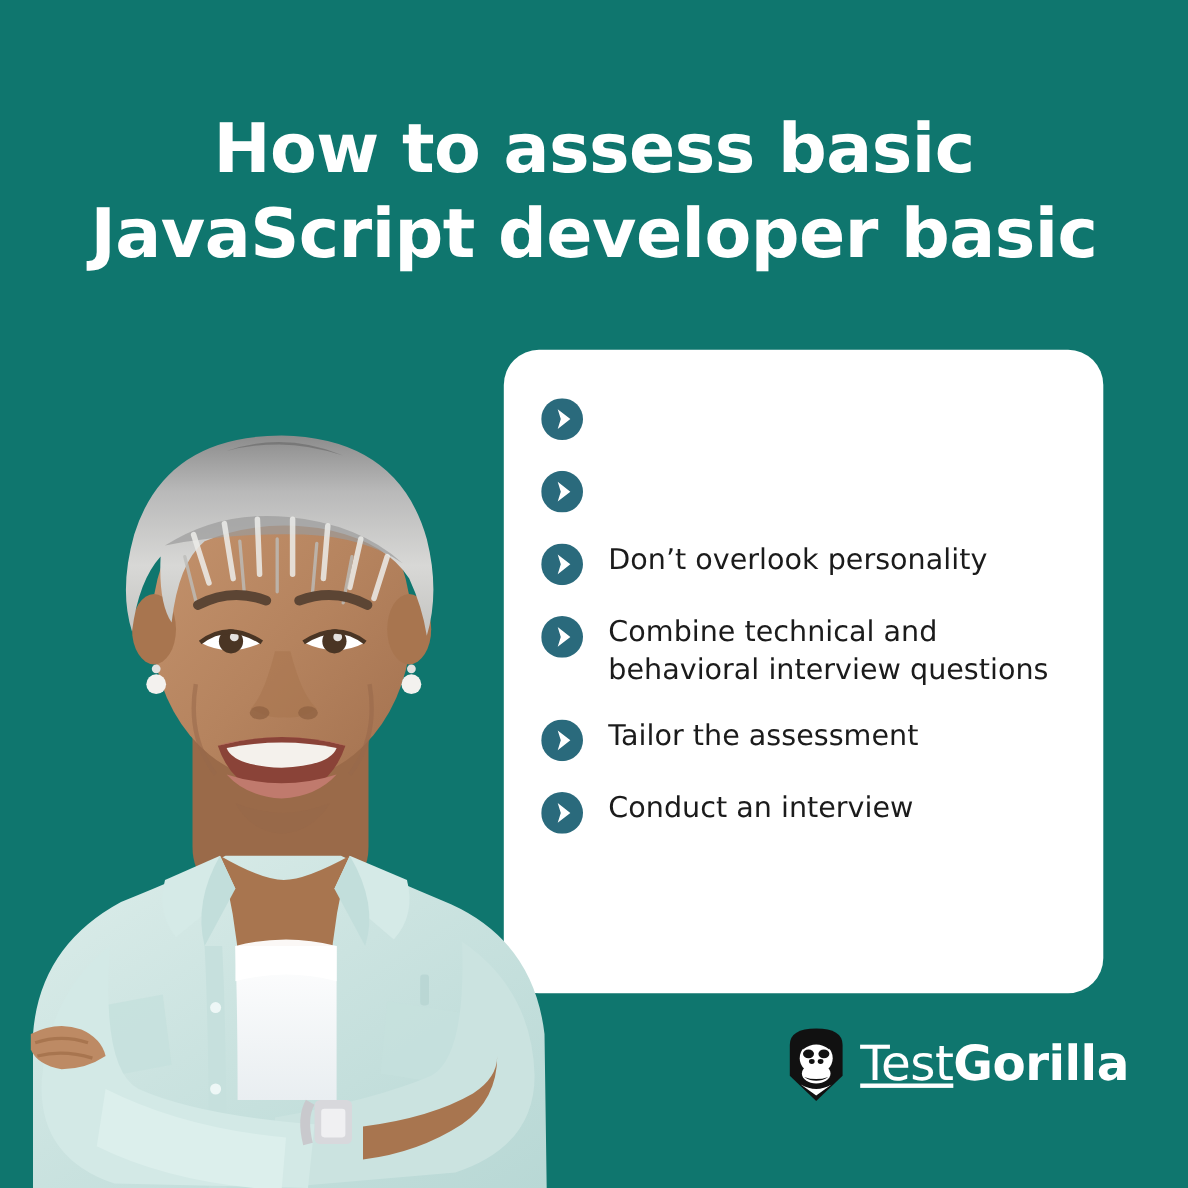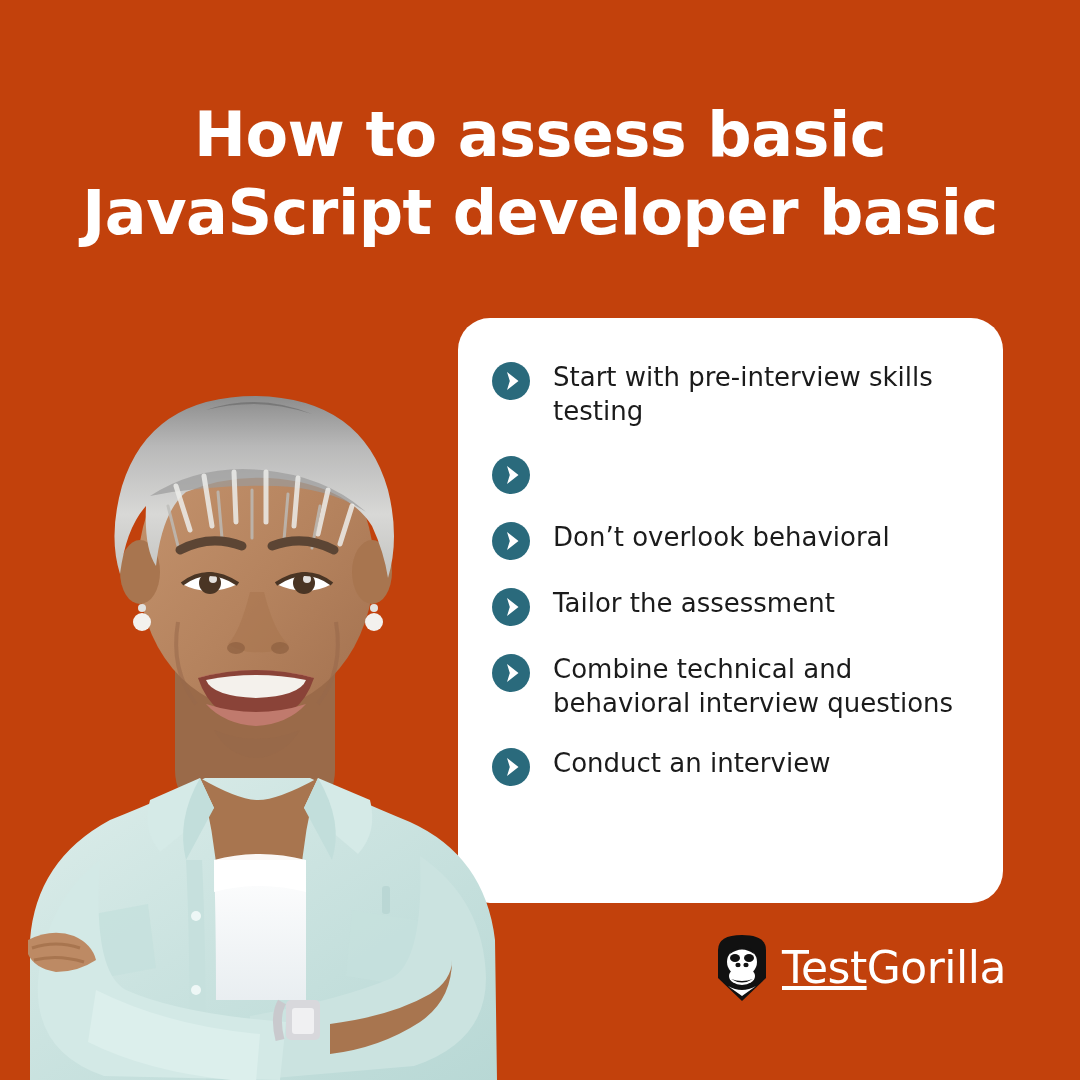--- a/index.html
+++ b/index.html
@@ -11,21 +11,21 @@
     width: 1080px;
     height: 1080px;
     overflow: hidden;
     font-family: "Liberation Sans", sans-serif;
   }
 
   #canvas {
     position: relative;
     width: 1080px;
     height: 1080px;
-    background: #c2410c;
+    background: #0f766e;
     overflow: hidden;
   }
 
   
   #title-block {
     position: absolute;
     left: 0;
     top: 96px;
     width: 1080px;
     text-align: center;
@@ -115,21 +115,21 @@
   }
   #logo-mark svg { display: block; width: 56px; height: 72px; }
   #logo-wordmark {
     color: #ffffff;
     font-family: "DejaVu Sans", sans-serif;
     font-size: 44px;
     line-height: 50px;
     white-space: nowrap;
   }
   .wm-light { font-weight: normal; letter-spacing: -0.5px; text-decoration: underline; }
-  .wm-bold  { font-weight: normal;   letter-spacing: -0.5px; }
+  .wm-bold  { font-weight: bold;   letter-spacing: -0.5px; }
 </style>
 </head>
 <body>
 
 <div id="canvas">
 
   <div id="title-block">
     <span class="title-line">How to assess basic</span>
     <span class="title-line">JavaScript developer basic</span>
   </div>
@@ -138,60 +138,59 @@
 
   <div id="bullet-list">
 
     <div class="bullet-row">
       <span class="bullet-icon">
         <svg viewBox="0 0 38 38" xmlns="http://www.w3.org/2000/svg">
           <circle cx="19" cy="19" r="19" fill="#2a6a7c"></circle>
           <path d="M15 10 L26.5 19 L15 28 L17.8 19 Z" fill="#ffffff"></path>
         </svg>
       </span>
-      <span class="bullet-text">Start with pre-interview skills testing</span>
-    </div>
-
-    <div class="bullet-row">
-      <span class="bullet-icon">
-        <svg viewBox="0 0 38 38" xmlns="http://www.w3.org/2000/svg">
-          <circle cx="19" cy="19" r="19" fill="#2a6a7c"></circle>
-          <path d="M15 10 L26.5 19 L15 28 L17.8 19 Z" fill="#ffffff"></path>
-        </svg>
-      </span>
-    </div>
-
-    <div class="bullet-row">
-      <span class="bullet-icon">
-        <svg viewBox="0 0 38 38" xmlns="http://www.w3.org/2000/svg">
-          <circle cx="19" cy="19" r="19" fill="#2a6a7c"></circle>
-          <path d="M15 10 L26.5 19 L15 28 L17.8 19 Z" fill="#ffffff"></path>
-        </svg>
-      </span>
-      <span class="bullet-text">Don’t overlook behavioral</span>
+    </div>
+
+    <div class="bullet-row">
+      <span class="bullet-icon">
+        <svg viewBox="0 0 38 38" xmlns="http://www.w3.org/2000/svg">
+          <circle cx="19" cy="19" r="19" fill="#2a6a7c"></circle>
+          <path d="M15 10 L26.5 19 L15 28 L17.8 19 Z" fill="#ffffff"></path>
+        </svg>
+      </span>
+    </div>
+
+    <div class="bullet-row">
+      <span class="bullet-icon">
+        <svg viewBox="0 0 38 38" xmlns="http://www.w3.org/2000/svg">
+          <circle cx="19" cy="19" r="19" fill="#2a6a7c"></circle>
+          <path d="M15 10 L26.5 19 L15 28 L17.8 19 Z" fill="#ffffff"></path>
+        </svg>
+      </span>
+      <span class="bullet-text">Don’t overlook personality</span>
+    </div>
+
+    <div class="bullet-row">
+      <span class="bullet-icon">
+        <svg viewBox="0 0 38 38" xmlns="http://www.w3.org/2000/svg">
+          <circle cx="19" cy="19" r="19" fill="#2a6a7c"></circle>
+          <path d="M15 10 L26.5 19 L15 28 L17.8 19 Z" fill="#ffffff"></path>
+        </svg>
+      </span>
+      <span class="bullet-text">Combine technical and behavioral interview questions</span>
     </div>
 
     <div class="bullet-row">
       <span class="bullet-icon">
         <svg viewBox="0 0 38 38" xmlns="http://www.w3.org/2000/svg">
           <circle cx="19" cy="19" r="19" fill="#2a6a7c"></circle>
           <path d="M15 10 L26.5 19 L15 28 L17.8 19 Z" fill="#ffffff"></path>
         </svg>
       </span>
       <span class="bullet-text">Tailor the assessment</span>
-    </div>
-
-    <div class="bullet-row">
-      <span class="bullet-icon">
-        <svg viewBox="0 0 38 38" xmlns="http://www.w3.org/2000/svg">
-          <circle cx="19" cy="19" r="19" fill="#2a6a7c"></circle>
-          <path d="M15 10 L26.5 19 L15 28 L17.8 19 Z" fill="#ffffff"></path>
-        </svg>
-      </span>
-      <span class="bullet-text">Combine technical and behavioral interview questions</span>
     </div>
 
     <div class="bullet-row">
       <span class="bullet-icon">
         <svg viewBox="0 0 38 38" xmlns="http://www.w3.org/2000/svg">
           <circle cx="19" cy="19" r="19" fill="#2a6a7c"></circle>
           <path d="M15 10 L26.5 19 L15 28 L17.8 19 Z" fill="#ffffff"></path>
         </svg>
       </span>
       <span class="bullet-text">Conduct an interview</span>

